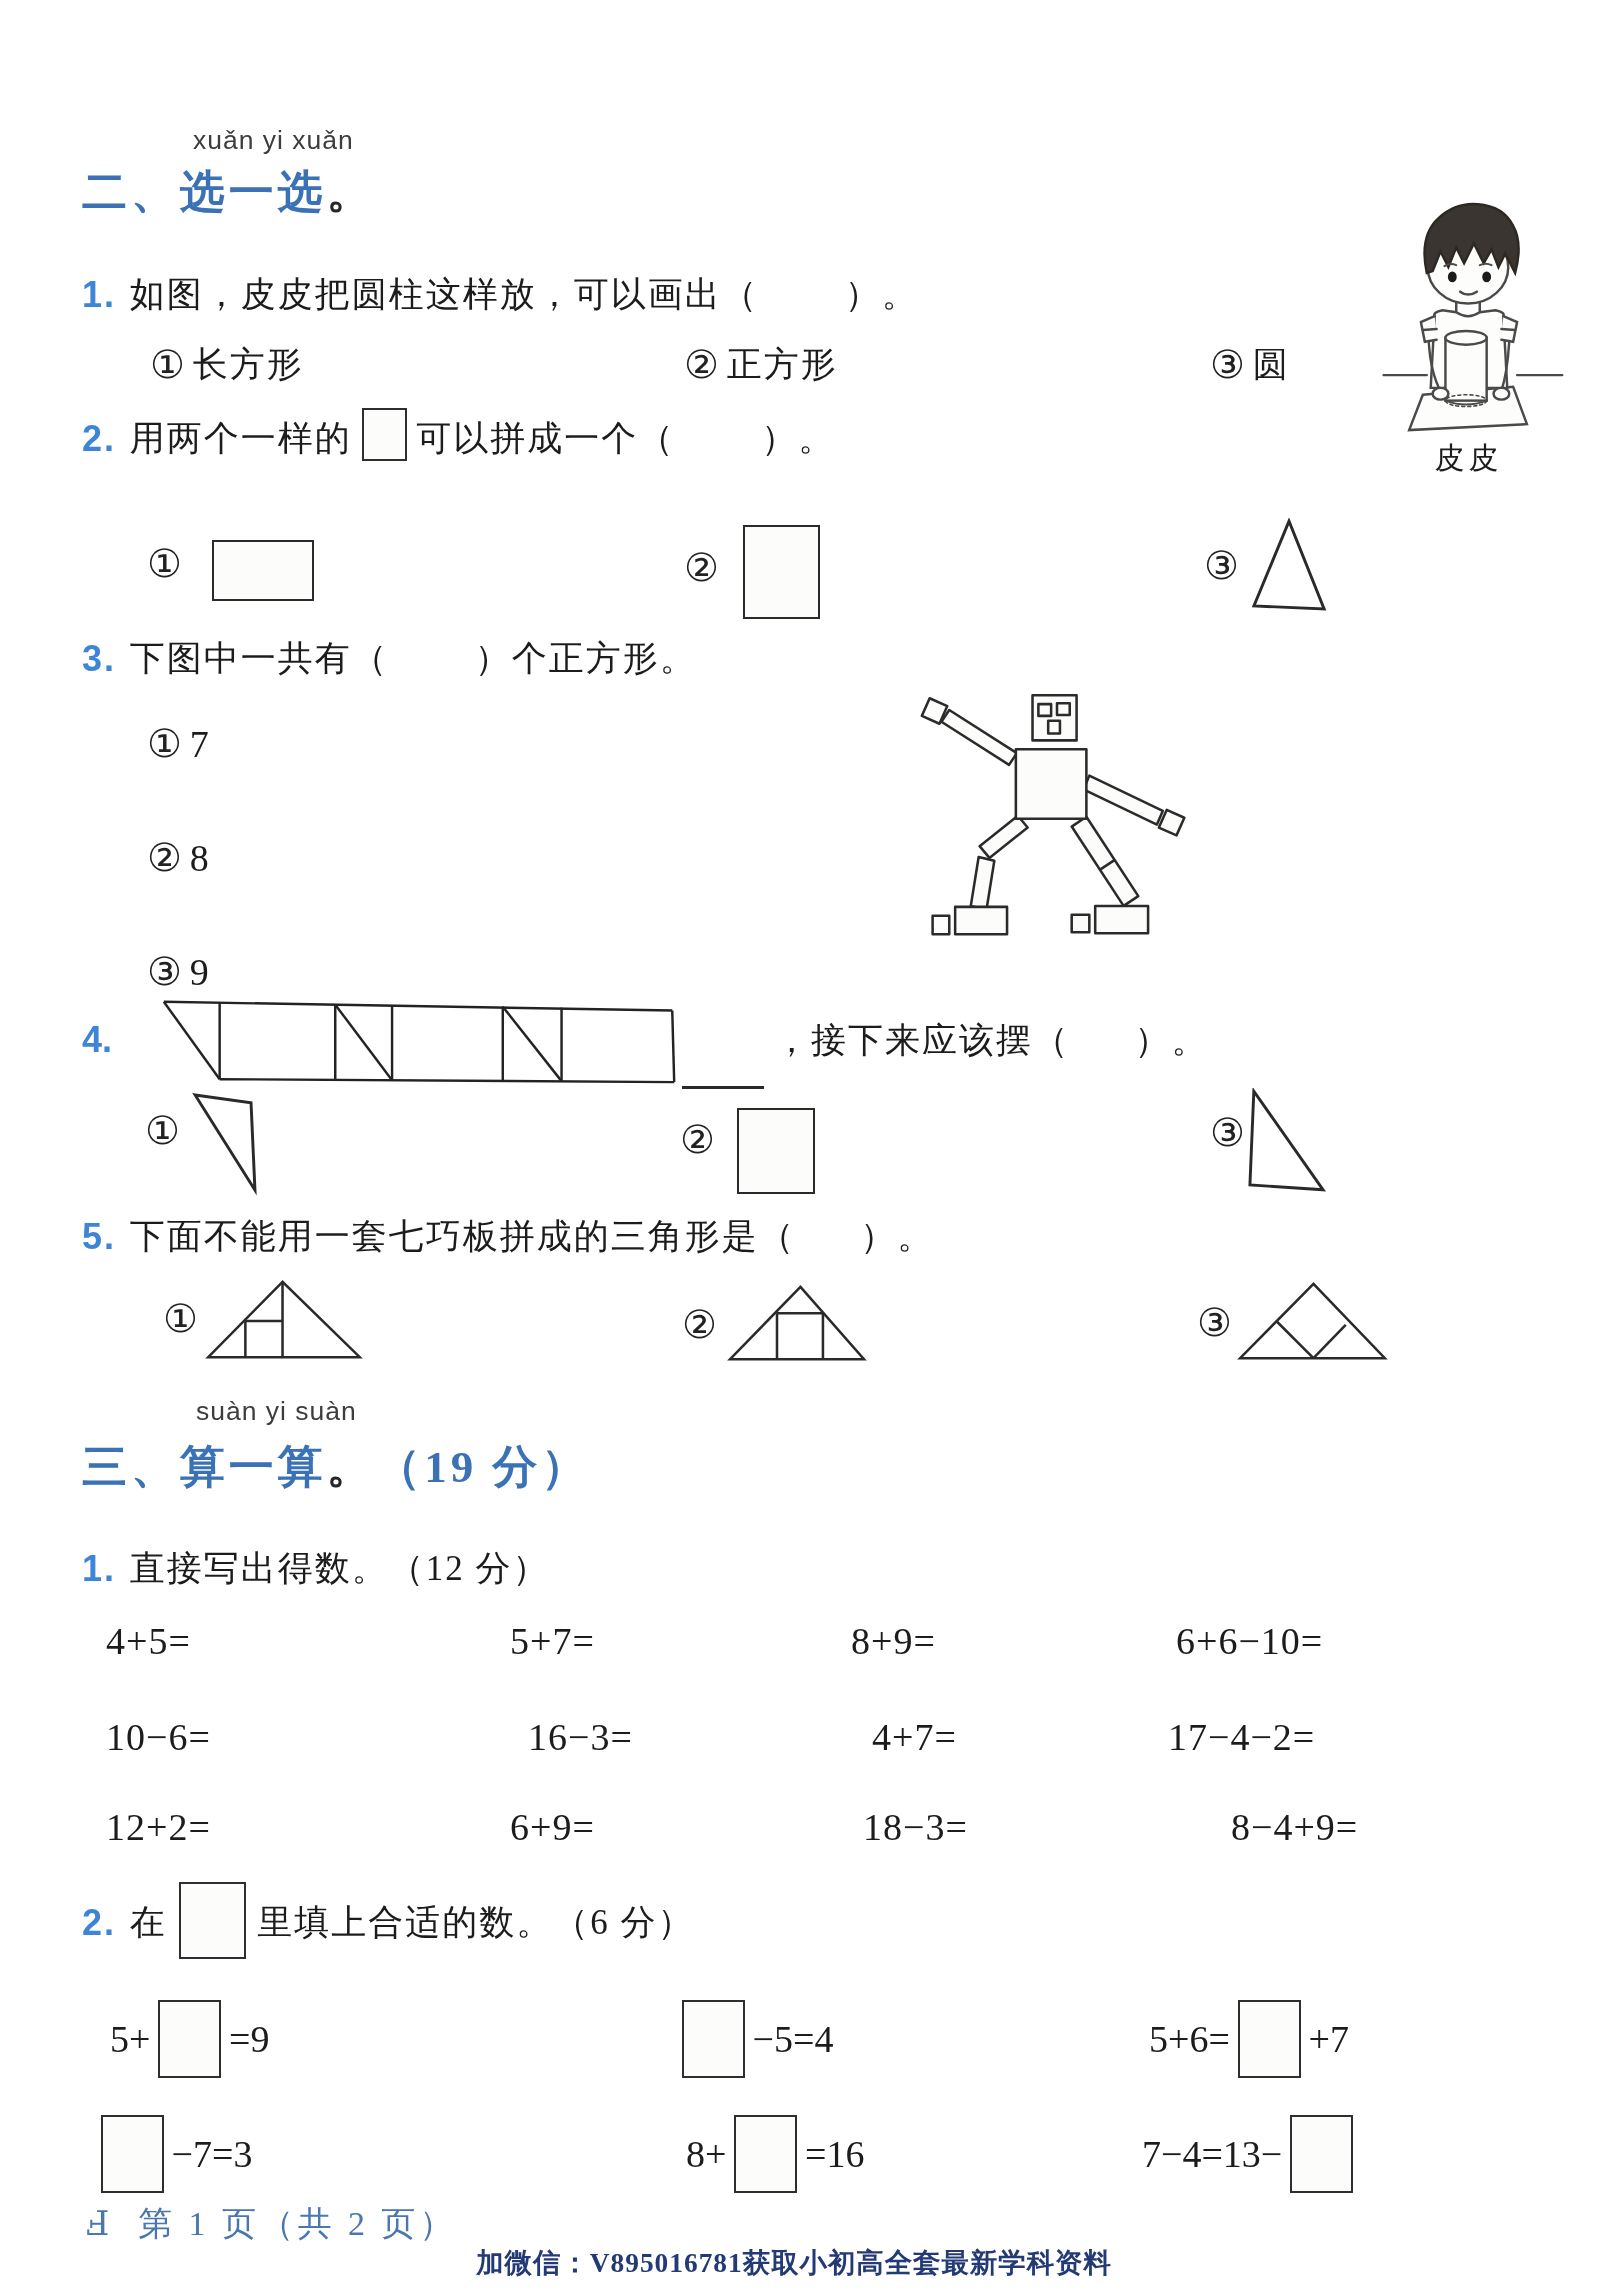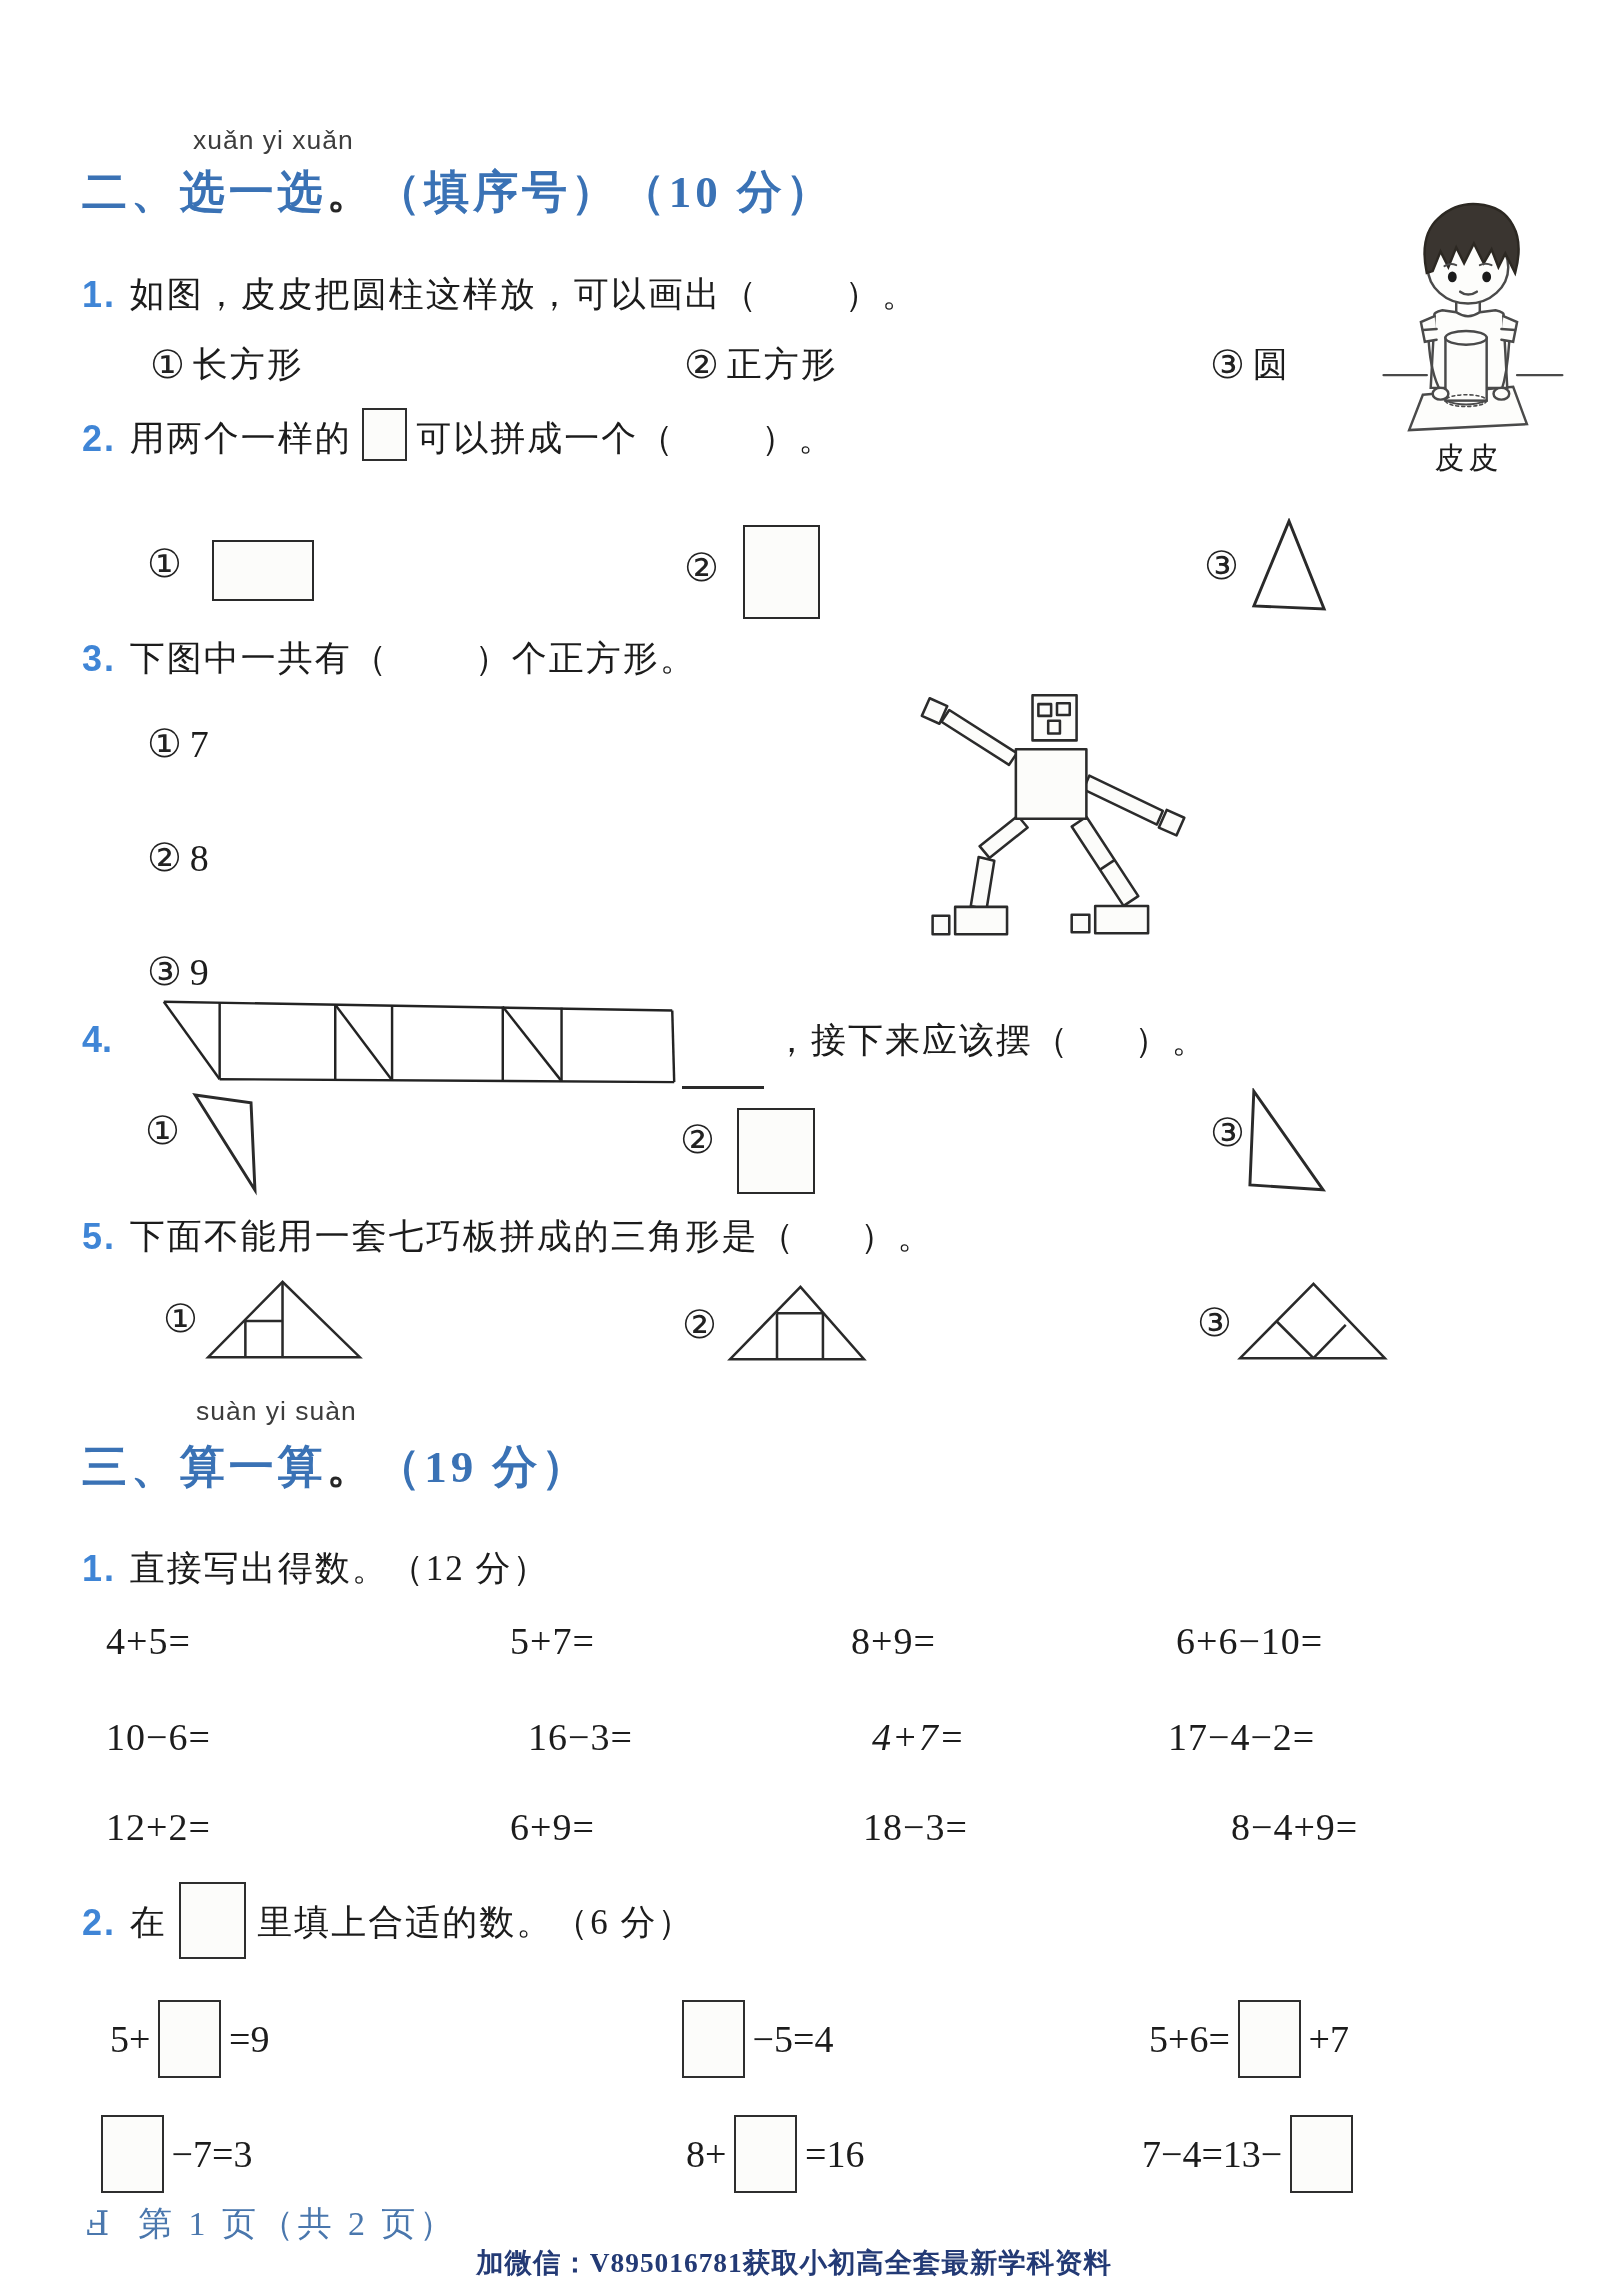--- a/index.html
+++ b/index.html
@@ -31,21 +31,21 @@
   .caption{font-size:30px;text-align:center;letter-spacing:3.9px;}
 </style>
 </head>
 <body>
 
 <div class="page">
 
   <div class="abs pinyin" style="left:193px;top:125px;">xuǎn yi xuǎn</div>
 
   <div class="abs sec-heading" style="left:82px;top:162px;">
-    <span class="h-main">二、选一选</span><span class="h-dot">。</span><span class="h-rest">（填序号）（10 分）</span>
+    <span class="h-main">二、选一选</span><span class="h-dot">。</span>
   </div>
 
   <div class="abs stem" style="left:82px;top:271px;">
     <span class="qnum">1.</span>
     <span class="qtext">如图，皮皮把圆柱这样放，可以画出（        ）。</span>
   </div>
   <div class="abs opt" style="left:150px;top:341px;">
     <span class="marker">①</span>
     <span>长方形</span>
   </div>
@@ -232,21 +232,21 @@
     <span class="qtext">直接写出得数。（12 分）</span>
   </div>
 
   <span class="abs math" style="left:106px;top:1619px;">4+5=</span>
   <span class="abs math" style="left:510px;top:1619px;">5+7=</span>
   <span class="abs math" style="left:851px;top:1619px;">8+9=</span>
   <span class="abs math" style="left:1176px;top:1619px;">6+6−10=</span>
 
   <span class="abs math" style="left:106px;top:1715px;">10−6=</span>
   <span class="abs math" style="left:528px;top:1715px;">16−3=</span>
-  <span class="abs math" style="left:872px;top:1715px;font-style:italic;">4+7=</span>
+  <span class="abs math" style="left:872px;top:1715px;">4+7=</span>
   <span class="abs math" style="left:1168px;top:1715px;">17−4−2=</span>
 
   <span class="abs math" style="left:106px;top:1805px;">12+2=</span>
   <span class="abs math" style="left:510px;top:1805px;">6+9=</span>
   <span class="abs math" style="left:863px;top:1805px;">18−3=</span>
   <span class="abs math" style="left:1231px;top:1805px;">8−4+9=</span>
 
   <div class="abs stem" style="left:82px;top:1884px;">
     <span class="qnum">2.</span>
     <span class="qtext">在</span>

